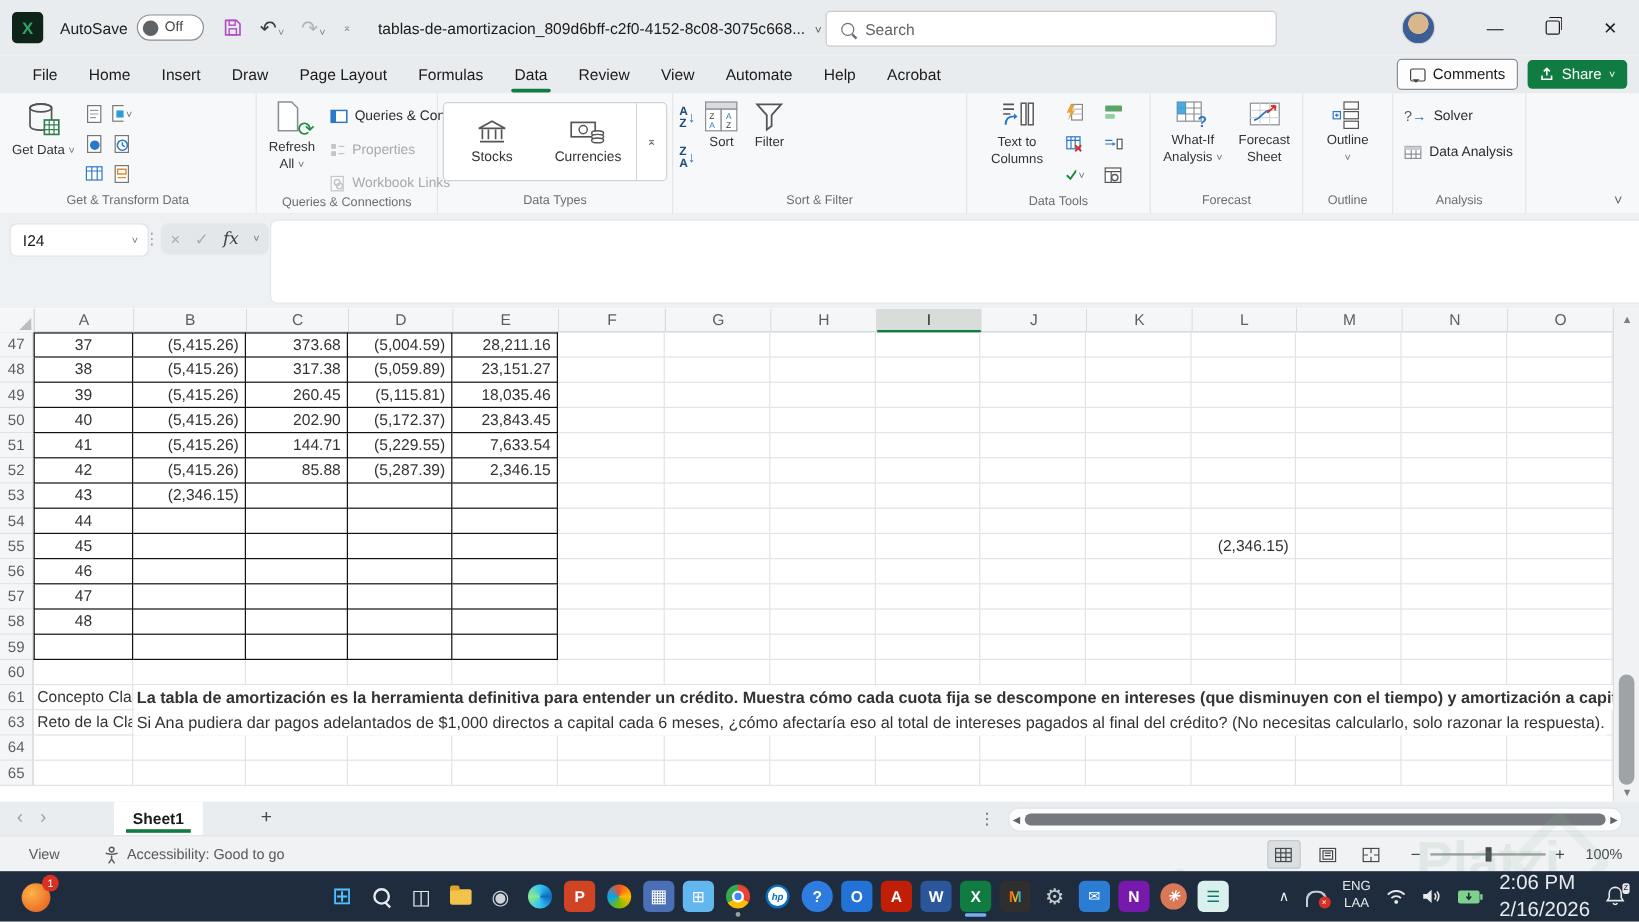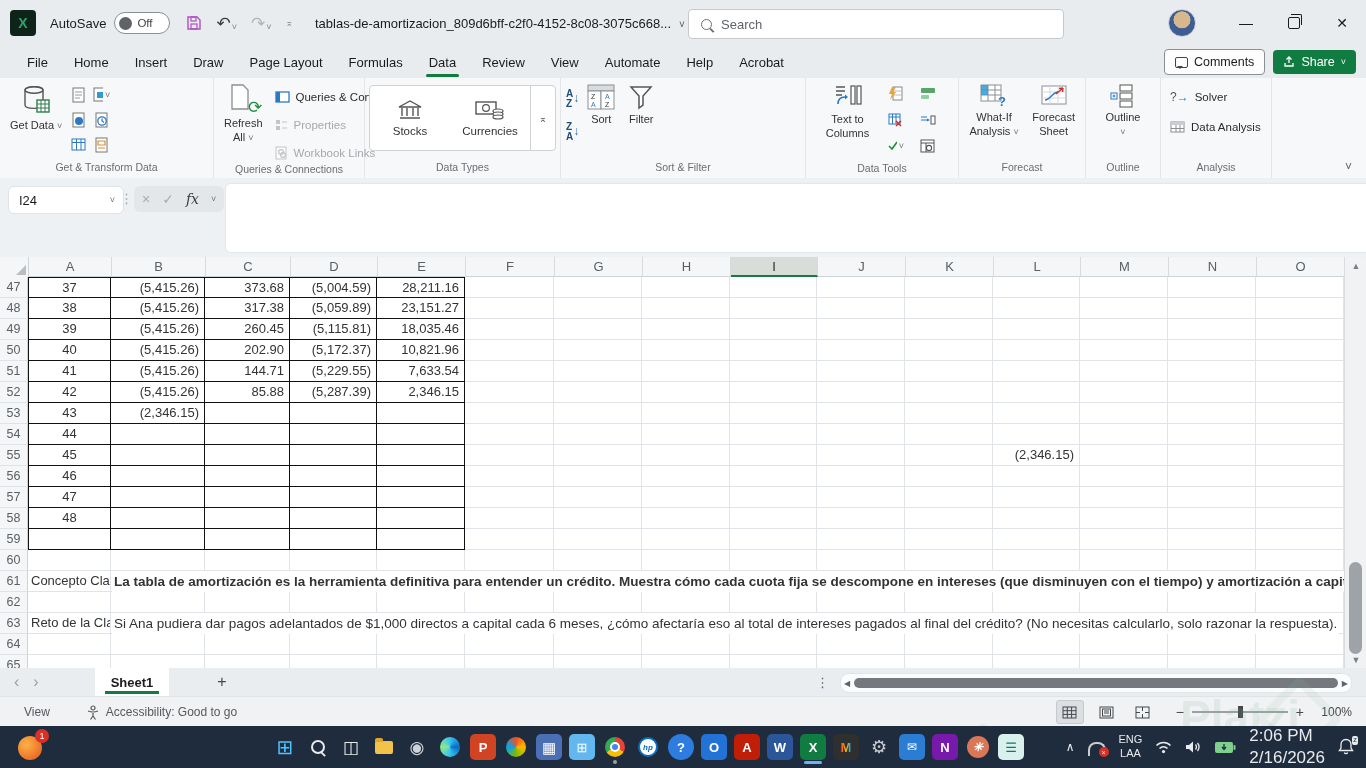--- a/index.html
+++ b/index.html
@@ -675,21 +675,21 @@
           <div class="cell gl" style="width: 88px;"></div>
           <div class="cell gl" style="width: 88px;"></div>
           <div class="cell gl" style="width: 88px;"></div>
         </div>
         <div class="grow">
           <div class="rh">50</div>
           <div class="cell tb first ca" style="width: 83px;">40</div>
           <div class="cell tb num" style="width: 94px;">(5,415.26)</div>
           <div class="cell tb num" style="width: 85px;">202.90</div>
           <div class="cell tb num" style="width: 87px;">(5,172.37)</div>
-          <div class="cell tb num" style="width: 88px;">10,821.96</div>
+          <div class="cell tb num" style="width: 88px;">23,843.45</div>
           <div class="cell gl" style="width: 89px;"></div>
           <div class="cell gl" style="width: 88px;"></div>
           <div class="cell gl" style="width: 88px;"></div>
           <div class="cell gl" style="width: 87px;"></div>
           <div class="cell gl" style="width: 88px;"></div>
           <div class="cell gl" style="width: 88px;"></div>
           <div class="cell gl" style="width: 87px;"></div>
           <div class="cell gl" style="width: 88px;"></div>
           <div class="cell gl" style="width: 88px;"></div>
           <div class="cell gl" style="width: 88px;"></div>
@@ -885,38 +885,20 @@
           <div class="cell gl" style="width: 88px;"></div>
           <div class="cell gl" style="width: 88px;"></div>
           <div class="cell gl" style="width: 87px;"></div>
           <div class="cell gl" style="width: 88px;"></div>
           <div class="cell gl" style="width: 88px;"></div>
           <div class="cell gl" style="width: 87px;"></div>
           <div class="cell gl" style="width: 88px;"></div>
           <div class="cell gl" style="width: 88px;"></div>
           <div class="cell gl" style="width: 88px;"></div>
           <div class="bovf bold">La tabla de amortización es la herramienta definitiva para entender un crédito. Muestra cómo cada cuota fija se descompone en intereses (que disminuyen con el tiempo) y amortización a capit</div>
-        </div>
-        <div class="grow">
-          <div class="rh">62</div>
-          <div class="cell gl" style="width: 83px;"></div>
-          <div class="cell gl" style="width: 94px;"></div>
-          <div class="cell gl" style="width: 85px;"></div>
-          <div class="cell gl" style="width: 87px;"></div>
-          <div class="cell gl" style="width: 88px;"></div>
-          <div class="cell gl" style="width: 89px;"></div>
-          <div class="cell gl" style="width: 88px;"></div>
-          <div class="cell gl" style="width: 88px;"></div>
-          <div class="cell gl" style="width: 87px;"></div>
-          <div class="cell gl" style="width: 88px;"></div>
-          <div class="cell gl" style="width: 88px;"></div>
-          <div class="cell gl" style="width: 87px;"></div>
-          <div class="cell gl" style="width: 88px;"></div>
-          <div class="cell gl" style="width: 88px;"></div>
-          <div class="cell gl" style="width: 88px;"></div>
         </div>
         <div class="grow">
           <div class="rh">63</div>
           <div class="cell gl atext" style="width: 83px;">Reto de la Clase</div>
           <div class="cell gl" style="width: 94px;"></div>
           <div class="cell gl" style="width: 85px;"></div>
           <div class="cell gl" style="width: 87px;"></div>
           <div class="cell gl" style="width: 88px;"></div>
           <div class="cell gl" style="width: 89px;"></div>
           <div class="cell gl" style="width: 88px;"></div>

